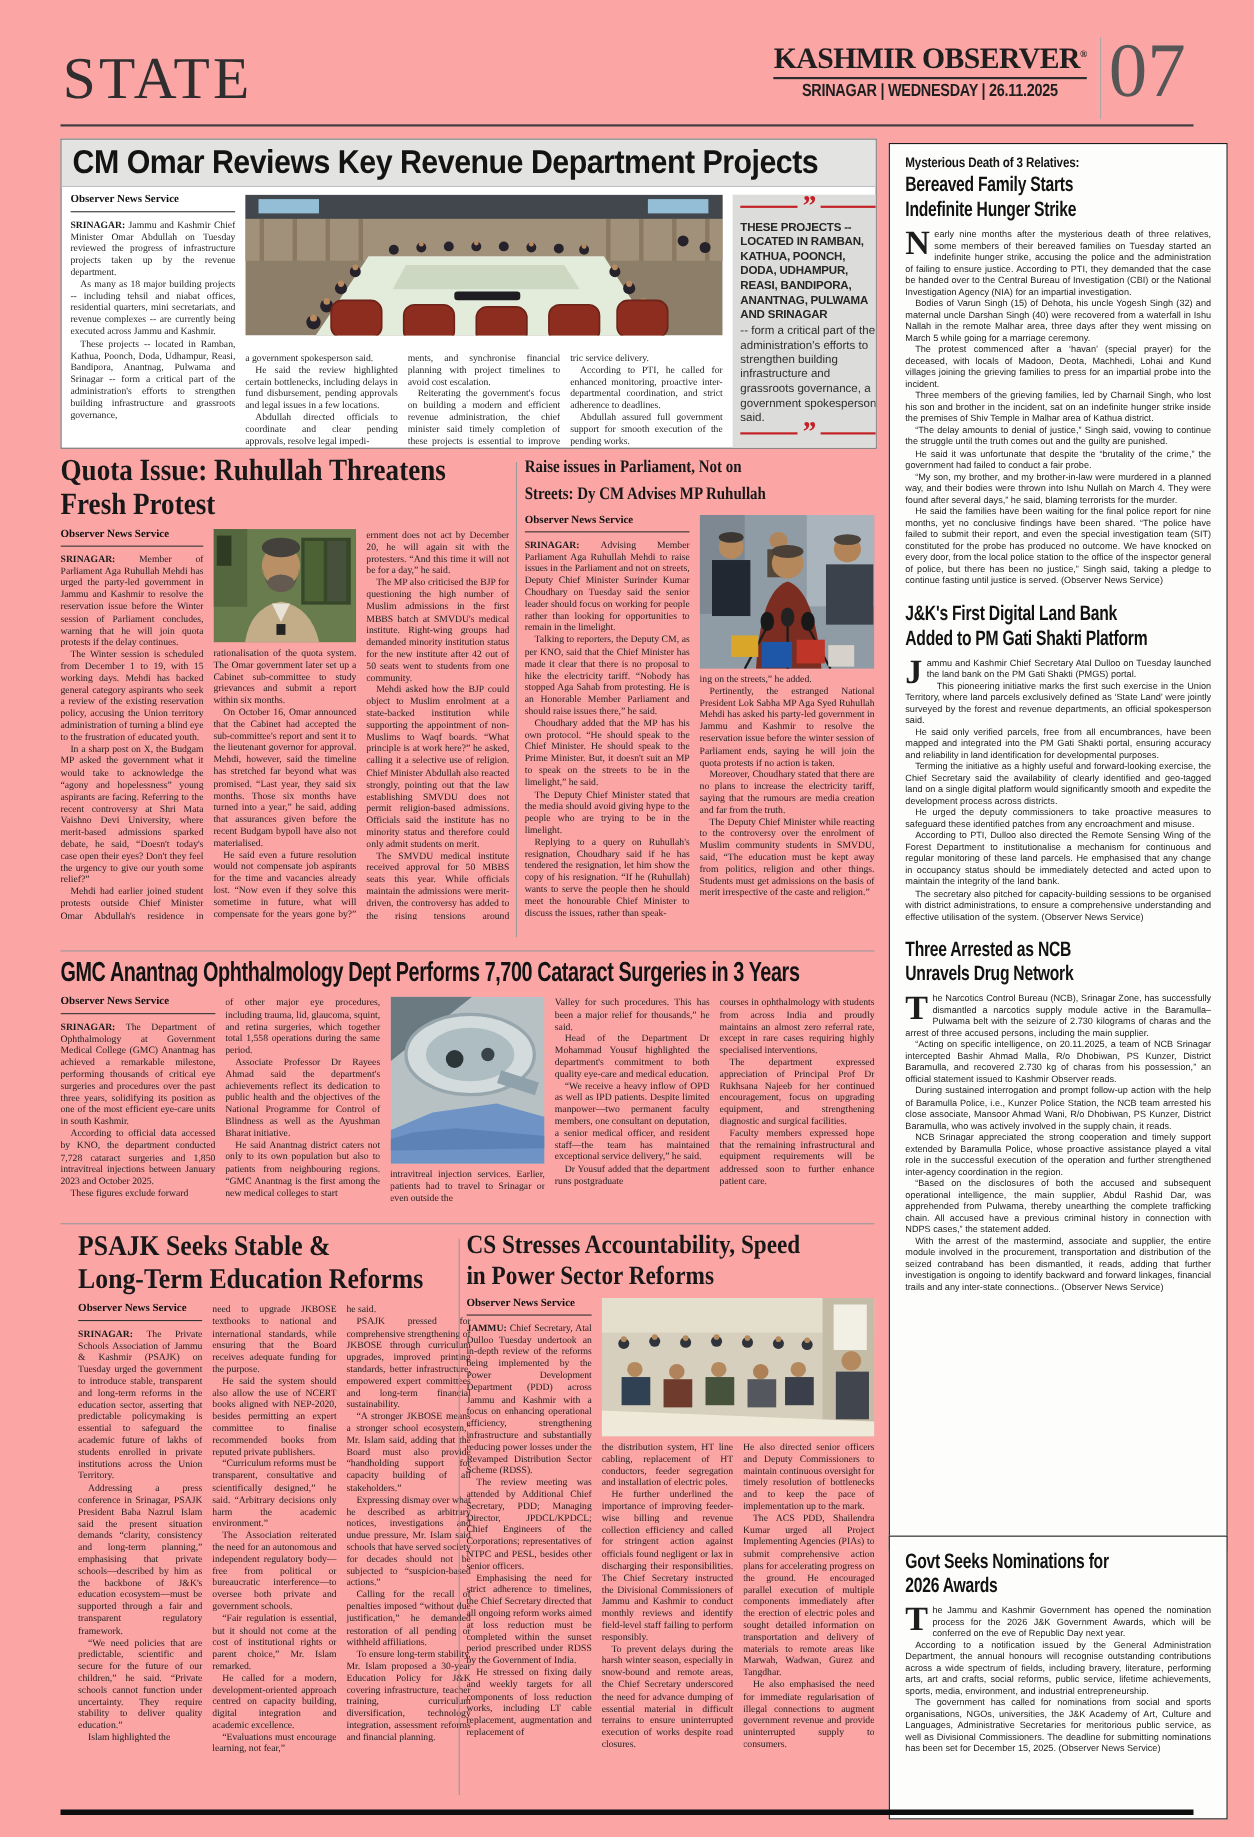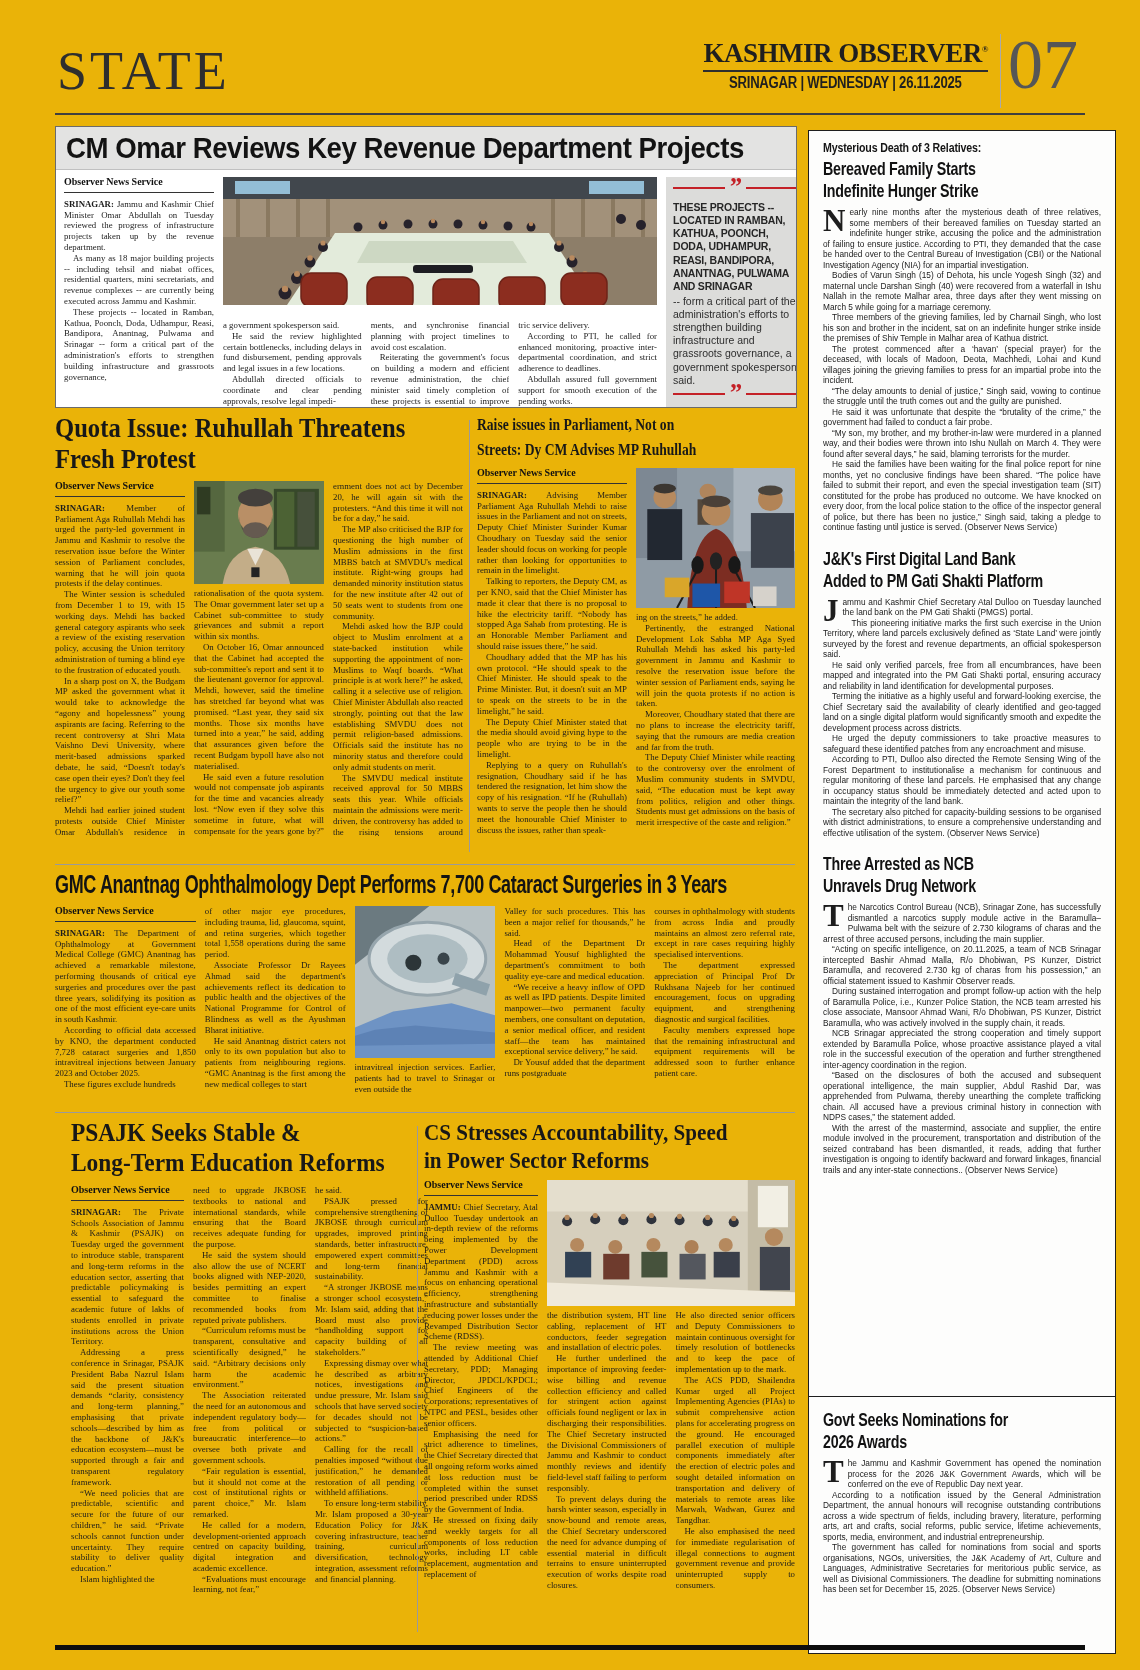--- a/index.html
+++ b/index.html
@@ -1,16 +1,16 @@
 <!DOCTYPE html>
 <html><head>
 <meta charset="utf-8">
 <style>
   html,body{margin:0;padding:0;background:#888;}
-  .page{position:relative;width:1140px;height:1670px;background:#eab308;overflow:hidden;
+  .page{position:relative;width:1140px;height:1670px;background:#fca5a5;overflow:hidden;
         font-family:"Liberation Serif",serif;color:#1c1c1c;}
   
   .sq{display:inline-block;transform-origin:0 0;transform:scaleX(var(--sx,1));width:calc(100%/var(--sx,1));white-space:pre-line;}
   .nowrap .sq{white-space:nowrap;}
   .abs{position:absolute;}
   .hdiv{position:absolute;height:1px;background:#9a9a9a;}
   .vdiv{position:absolute;width:1px;background:#9a9a9a;}
   
   .sec-title{font-size:54px;letter-spacing:3px;color:#2e2e2e;font-family:"Liberation Serif",serif;}
   .masthead-block{text-align:center;color:#1f1f1f;}
@@ -262,39 +262,39 @@
           <ellipse cx="60" cy="99" rx="6" ry="9" fill="#181818"></ellipse>
           <ellipse cx="78" cy="95" rx="6" ry="9" fill="#222222"></ellipse>
           <ellipse cx="96" cy="99" rx="6" ry="9" fill="#181818"></ellipse>
           <rect x="28" y="112" width="24" height="20" fill="#d9a62a"></rect>
           <rect x="55" y="118" width="27" height="24" fill="#1e56a8"></rect>
           <rect x="86" y="116" width="25" height="22" fill="#bf3527"></rect>
           <rect x="114" y="121" width="23" height="20" fill="#d6d2cb"></rect>
         </svg>
         <div class="paras">
             <p>ing on the streets,” he added.</p>
-            <p>Pertinently, the estranged National Development Lok Sabha MP Aga Syed Ruhullah Mehdi has asked his party-led government in Jammu and Kashmir to resolve the reservation issue before the winter session of Parliament ends, saying he will join the quota protests if no action is taken.</p>
+            <p>Pertinently, the estranged National President Lok Sabha MP Aga Syed Ruhullah Mehdi has asked his party-led government in Jammu and Kashmir to resolve the reservation issue before the winter session of Parliament ends, saying he will join the quota protests if no action is taken.</p>
             <p>Moreover, Choudhary stated that there are no plans to increase the electricity tariff, saying that the rumours are media creation and far from the truth.</p>
             <p>The Deputy Chief Minister while reacting to the controversy over the enrolment of Muslim community students in SMVDU, said, “The education must be kept away from politics, religion and other things. Students must get admissions on the basis of merit irrespective of the caste and religion.”</p>
           </div>
       </div>
     </div>
   </section>
 
   <div class="hdiv" style="left:55px;top:864px;width:740px;"></div>
 
   <section class="abs nowrap" style="left:55px;top:870px;width:740px;height:238px;overflow:hidden;">
     <h2 class="hl-sans" style="font-size:25px;margin-bottom:7px;"><span class="sq" style="--sx:.72">GMC Anantnag Ophthalmology Dept Performs 7,700 Cataract Surgeries in 3 Years</span></h2>
     <div class="cols main-body" style="height:196px;white-space:normal;">
       <div class="bcol">
         <div class="byline">Observer News Service</div>
         <div class="paras">
             <p><b>SRINAGAR: </b>The Department of Ophthalmology at Government Medical College (GMC) Anantnag has achieved a remarkable milestone, performing thousands of critical eye surgeries and procedures over the past three years, solidifying its position as one of the most efficient eye-care units in south Kashmir.</p>
             <p>According to official data accessed by KNO, the department conducted 7,728 cataract surgeries and 1,850 intravitreal injections between January 2023 and October 2025.</p>
-            <p>These figures exclude hundreds</p>
+            <p>These figures exclude forward</p>
           </div>
       </div>
       <div class="bcol paras">
           <p>of other major eye procedures, including trauma, lid, glaucoma, squint, and retina surgeries, which together total 1,558 operations during the same period.</p>
           <p>Associate Professor Dr Rayees Ahmad said the department's achievements reflect its dedication to public health and the objectives of the National Programme for Control of Blindness as well as the Ayushman Bharat initiative.</p>
           <p>He said Anantnag district caters not only to its own population but also to patients from neighbouring regions. “GMC Anantnag is the first among the new medical colleges to start</p>
         </div>
       <div class="bcol">
         <svg class="photo" viewBox="0 0 140 150" preserveAspectRatio="none" style="height:152px;">
           <rect width="140" height="150" fill="#b7c1c4"></rect>
@@ -434,22 +434,22 @@
   <aside class="abs sbox" style="left:808px;top:130px;width:278px;height:1258px;">
 
     <article class="sb-art">
       <div class="kicker"><span class="sq" style="--sx:.85">Mysterious Death of 3 Relatives:</span></div>
       <h3 class="sb-head"><span class="sq" style="--sx:.75">Bereaved Family Starts
 Indefinite Hunger Strike</span></h3>
       <div class="sb-body">
         <p class="lead"><span class="dropcap">N</span><span>early nine months after the mysterious death of three relatives, some members of their bereaved families on Tuesday started an indefinite hunger strike, accusing the police and the administration of failing to ensure justice. According to PTI, they demanded that the case be handed over to the Central Bureau of Investigation (CBI) or the National Investigation Agency (NIA) for an impartial investigation.</span></p>
         <div class="paras">
             <p>Bodies of Varun Singh (15) of Dehota, his uncle Yogesh Singh (32) and maternal uncle Darshan Singh (40) were recovered from a waterfall in Ishu Nallah in the remote Malhar area, three days after they went missing on March 5 while going for a marriage ceremony.</p>
+            <p>The protest commenced after a ‘havan’ (special prayer) for the deceased, with locals of Madoon, Deota, Machhedi, Lohai and Kund villages joining the grieving families to press for an impartial probe into the incident.</p>
             <p>Three members of the grieving families, led by Charnail Singh, who lost his son and brother in the incident, sat on an indefinite hunger strike inside the premises of Shiv Temple in Malhar area of Kathua district.</p>
-            <p>The protest commenced after a ‘havan’ (special prayer) for the deceased, with locals of Madoon, Deota, Machhedi, Lohai and Kund villages joining the grieving families to press for an impartial probe into the incident.</p>
             <p>“The delay amounts to denial of justice,” Singh said, vowing to continue the struggle until the truth comes out and the guilty are punished.</p>
             <p>He said it was unfortunate that despite the “brutality of the crime,” the government had failed to conduct a fair probe.</p>
             <p>“My son, my brother, and my brother-in-law were murdered in a planned way, and their bodies were thrown into Ishu Nullah on March 4. They were found after several days,” he said, blaming terrorists for the murder.</p>
             <p>He said the families have been waiting for the final police report for nine months, yet no conclusive findings have been shared. “The police have failed to submit their report, and even the special investigation team (SIT) constituted for the probe has produced no outcome. We have knocked on every door, from the local police station to the office of the inspector general of police, but there has been no justice,” Singh said, taking a pledge to continue fasting until justice is served. (Observer News Service)</p>
           </div>
       </div>
     </article>
 
     <article class="sb-art">
       <h3 class="sb-head"><span class="sq" style="--sx:.75">J&amp;K's First Digital Land Bank

